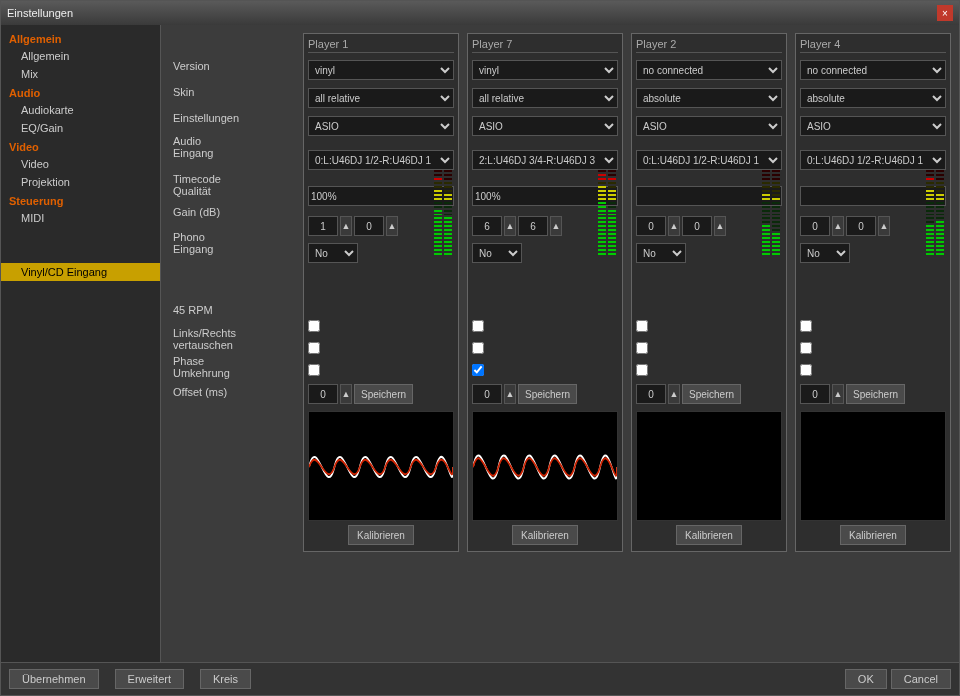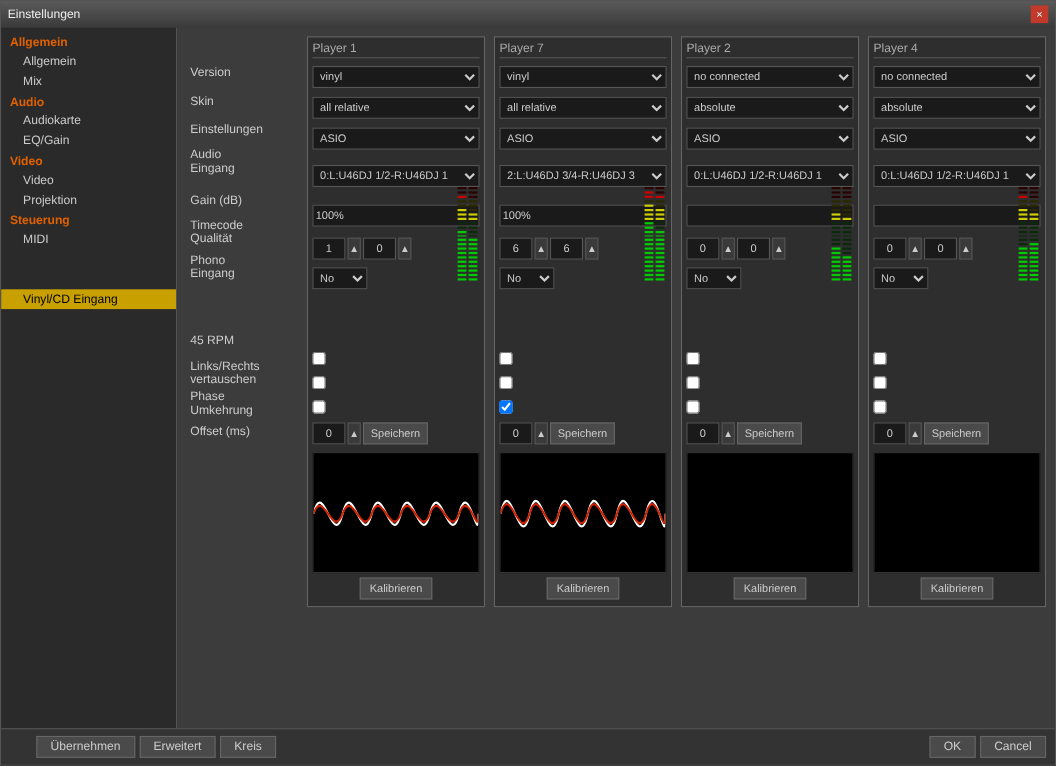--- a/index.html
+++ b/index.html
@@ -202,22 +202,21 @@
       display: flex;
       justify-content: space-between;
       align-items: center;
       padding: 6px 8px;
       background: #333;
       border-top: 1px solid #555;
       flex-shrink: 0;
     }
     .bottom-left {
       display: flex;
-      gap: 4px;
-      margin-left: 24px;
+      gap: 16px;
     }
     .bottom-right {
       display: flex;
       gap: 4px;
     }
     .action-btn {
       background: #4a4a4a;
       color: #ccc;
       border: 1px solid #666;
       padding: 3px 12px;
@@ -232,20 +231,21 @@
       position: relative;
       min-width: 0;
     }
     .player-section + .player-section {
       margin-left: 4px;
     }
     .all-players {
       display: flex;
       gap: 4px;
       flex: 1;
+      margin-left: 24px;
     }
     .gain-area {
       display: flex;
       align-items: center;
       gap: 2px;
     }
     .vu-column {
       display: flex;
       flex-direction: column-reverse;
       gap: 1px;
@@ -290,24 +290,24 @@
       <div style="display:flex; gap:0;">
 
         <div class="labels-col">
           <div style="height:16px;"></div>
           <div class="label-row">Version</div>
           <div class="label-row">Skin</div>
           <div class="label-row">Einstellungen</div>
           <div class="label-row tall" style="height:38px;">
             <span>Audio<br>Eingang</span>
           </div>
-          <div class="label-row">Gain (dB)</div>
           <div class="label-row tall" style="height:30px;">
             <span>Timecode<br>Qualität</span>
           </div>
+          <div class="label-row">Gain (dB)</div>
           <div class="label-row tall" style="height:72px; align-items:flex-start; padding-top:6px;">
             <span>Phono<br>Eingang</span>
           </div>
           <div class="label-row">45 RPM</div>
           <div class="label-row tall" style="height:28px;">
             <span>Links/Rechts<br>vertauschen</span>
           </div>
           <div class="label-row tall" style="height:28px;align-items:center;">
             <span>Phase<br>Umkehrung</span>
           </div>

